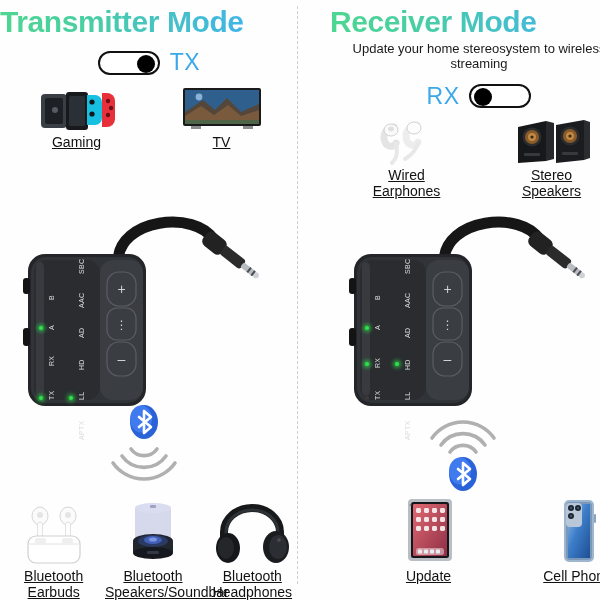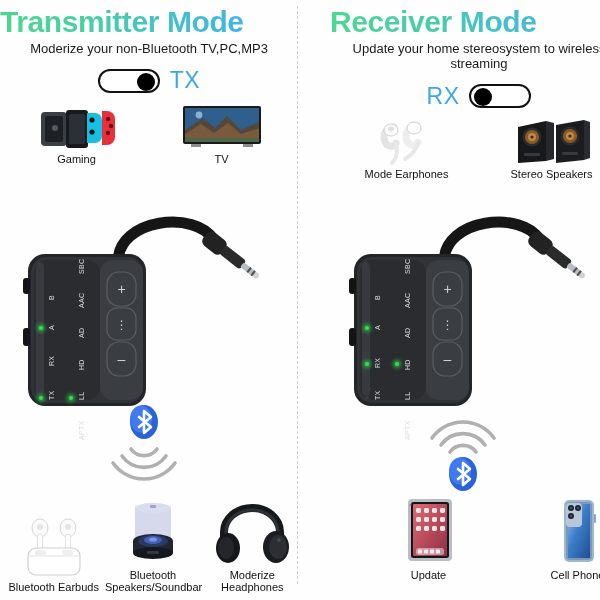--- a/index.html
+++ b/index.html
@@ -96,24 +96,25 @@
     width: 96px;
     text-align: center;
   }
   .icon-art {
     height: 48px;
     display: flex;
     align-items: flex-end;
     justify-content: center;
   }
   .icon-label {
-    font-size: 11px;
+    font-size: 14px;
     line-height: 1.12;
     margin-top: 3px;
     color: #111;
+    text-decoration: underline;
   }
   .icon-row.bottom { align-items: flex-end; margin-top: 0; }
   .icon-row.bottom .icon-art { height: 72px; }
 
   
   .device-wrap {
     position: absolute;
     left: 0; top: 196px;
     width: 298px; height: 210px;
   }
@@ -152,21 +153,20 @@
 </head>
 <body>
 
 <div class="board">
 
   <div class="divider"></div>
 
   <div class="panel left">
 
     <div class="title">Transmitter Mode</div>
-    <div class="subtitle">Moderize your non-Bluetooth TV,PC,MP3</div>
 
     <div class="toggle-row">
       <div class="switch">
         <div class="knob right"></div>
       </div>
       <div class="mode-abbr">TX</div>
     </div>
 
     <div class="icon-row">
 
@@ -318,21 +318,21 @@
           <svg width="80" height="64" viewBox="0 0 80 64">
             <path d="M12 40 V30 A28 24 0 0 1 68 30 V40" fill="none" stroke="#17181a" stroke-width="8" stroke-linecap="round"></path>
             <path d="M14 36 V30 A26 22 0 0 1 66 30 V36" fill="none" stroke="#2e3136" stroke-width="3"></path>
             <ellipse cx="16" cy="46" rx="12" ry="15" fill="#16171a"></ellipse>
             <ellipse cx="14" cy="46" rx="8" ry="11" fill="#242629"></ellipse>
             <ellipse cx="64" cy="45" rx="13" ry="16" fill="#1a1c1f"></ellipse>
             <ellipse cx="66" cy="45" rx="9" ry="12" fill="#2b2e33"></ellipse>
             <circle cx="67" cy="38" r="1.8" fill="#4b4f55"></circle>
           </svg>
         </div>
-        <div class="icon-label">Moderize Headphones</div>
+        <div class="icon-label">Bluetooth Headphones</div>
       </div>
 
     </div>
   </div>
 
   <div class="panel right">
 
     <div class="title">Receiver Mode</div>
     <div class="subtitle">Update your home stereosystem to wireless streaming</div>
 
@@ -350,21 +350,21 @@
           <svg width="70" height="48" viewBox="0 0 70 48">
             <path d="M22 10 C14 10 10 18 13 25 C15 30 22 31 24 26" fill="none" stroke="#e4e4e4" stroke-width="7" stroke-linecap="round"></path>
             <path d="M45 8 C37 8 32 16 35 24 C37 29 44 30 46 25" fill="none" stroke="#ededed" stroke-width="7" stroke-linecap="round"></path>
             <ellipse cx="19" cy="13" rx="7" ry="6" fill="#fafafa" stroke="#d2d2d2"></ellipse>
             <ellipse cx="42" cy="11" rx="7" ry="6" fill="#fdfdfd" stroke="#d2d2d2"></ellipse>
             <path d="M24 27 C26 35 24 42 20 46" fill="none" stroke="#e8e8e8" stroke-width="4" stroke-linecap="round"></path>
             <path d="M46 26 C44 33 40 38 33 42" fill="none" stroke="#e8e8e8" stroke-width="4" stroke-linecap="round"></path>
             <ellipse cx="19" cy="12" rx="3" ry="2.4" fill="#e0e0e0"></ellipse>
           </svg>
         </div>
-        <div class="icon-label">Mode Earphones</div>
+        <div class="icon-label">Wired Earphones</div>
       </div>
 
 
       <div class="icon-cell">
         <div class="icon-art">
           <svg width="80" height="48" viewBox="0 0 80 48">
             <path d="M6 10 L34 4 L34 44 L6 46 Z" fill="#17181a"></path>
             <path d="M34 4 L42 6 L42 42 L34 44 Z" fill="#26282b"></path>
             <circle cx="20" cy="20" r="9.5" fill="#2b2c2f"></circle>
             <circle cx="20" cy="20" r="7" fill="#8a5a28"></circle>

